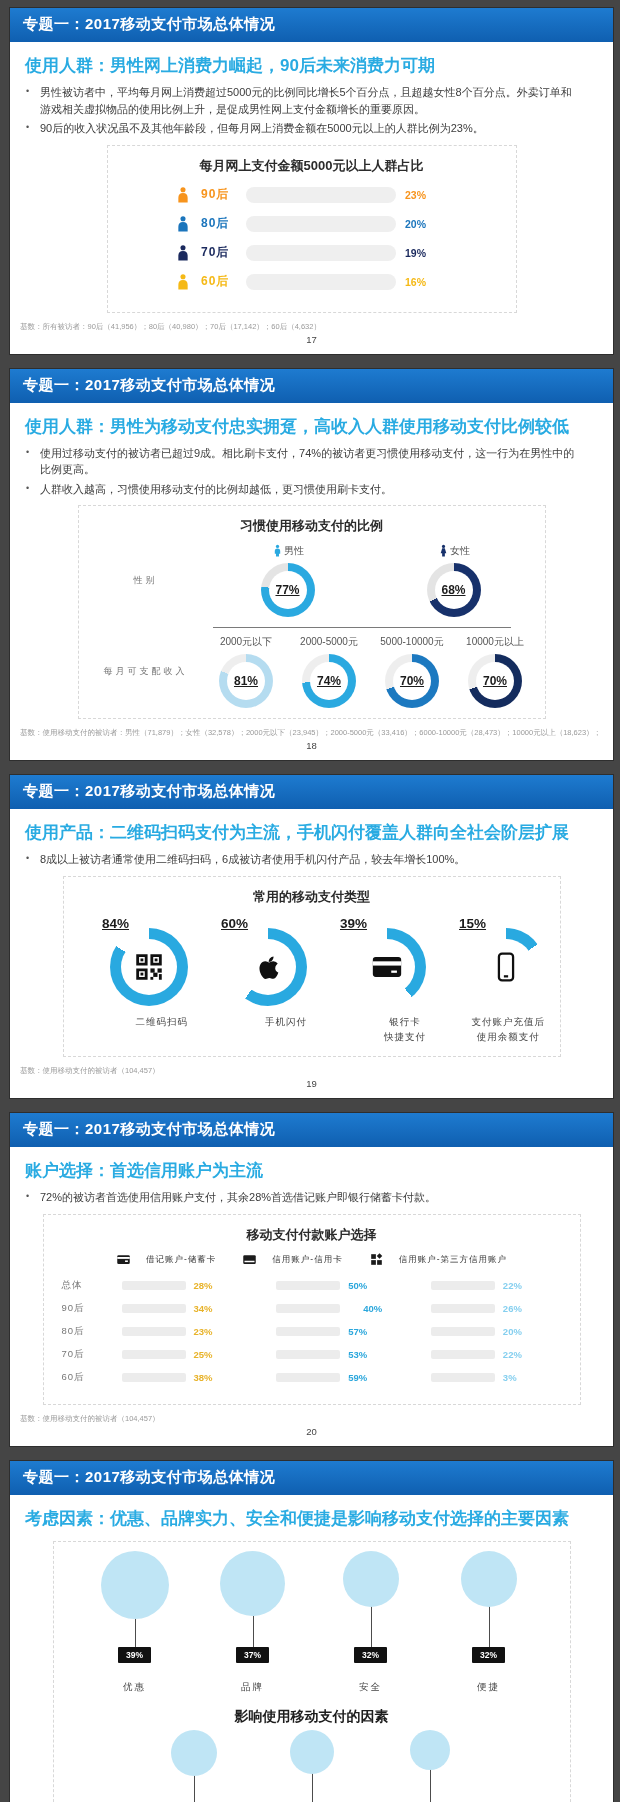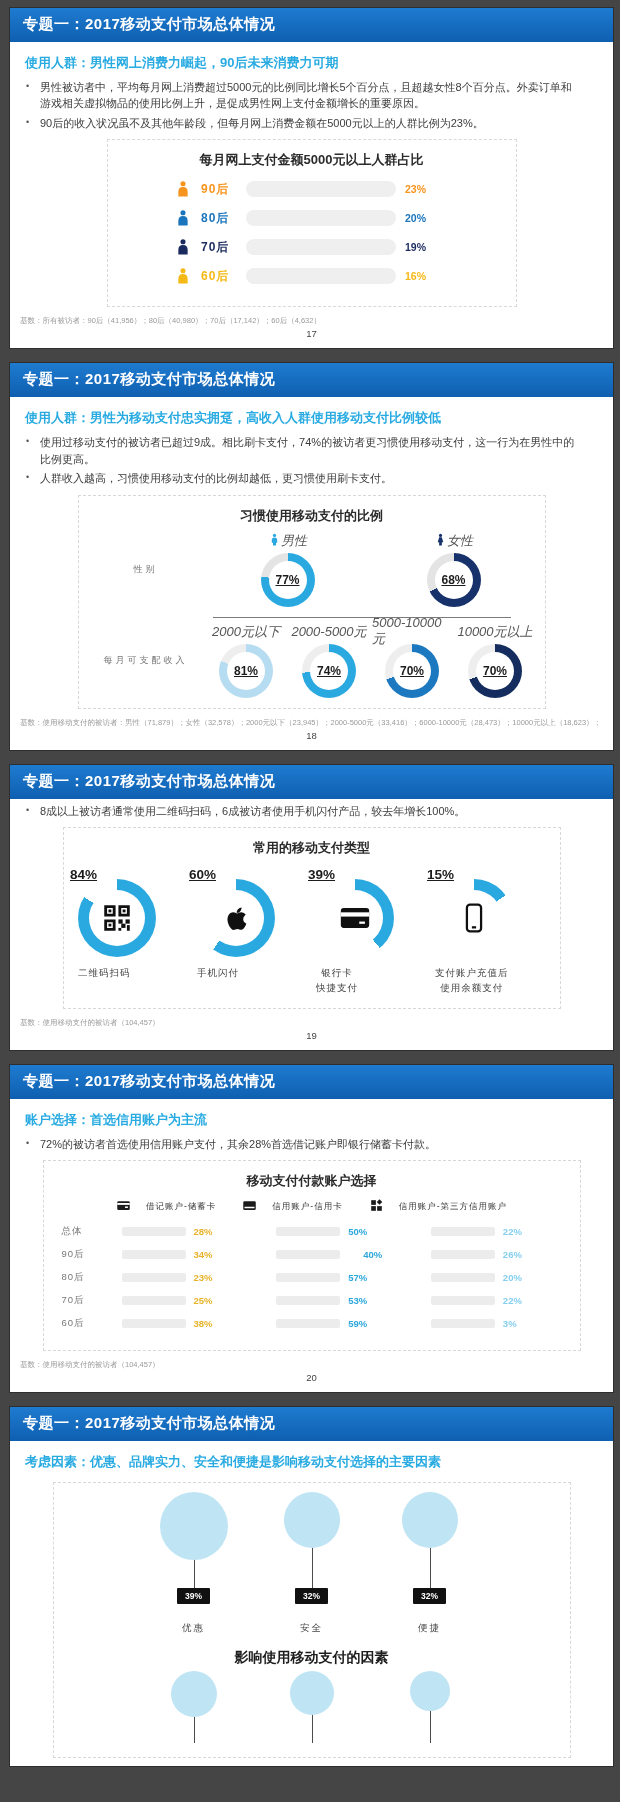--- a/index.html
+++ b/index.html
@@ -1,20 +1,20 @@
 <!DOCTYPE html>
 <html><head>
 <meta charset="utf-8">
 <style>
   html,body{margin:0;padding:0;}
   body{width:620px;background:#454545;font-family:"Liberation Sans","DejaVu Sans",sans-serif;-webkit-font-smoothing:antialiased;}
   .stage{width:620px;padding-top:8px;}
   .slide{background:#fff;margin:0 7px 15px 10px;box-shadow:0 0 0 1px #2e2e2e;padding-bottom:2px;}
   .slide-header{background:linear-gradient(180deg,#1e7bd0 0%,#0f5fb0 100%);color:#fff;font-weight:bold;font-size:15px;padding:7px 13px 8px;letter-spacing:.5px;}
-  .slide-title{color:#29abe2;font-weight:bold;font-size:13px;padding:13px 15px 3px;line-height:1.3;}
+  .slide-title{color:#29abe2;font-weight:bold;font-size:17px;padding:13px 15px 3px;line-height:1.3;}
   ul.bullets{margin:4px 0 2px;padding:0 34px 0 30px;list-style:none;}
   ul.bullets li{font-size:11px;color:#3c3c3c;line-height:1.5;margin:3px 0;position:relative;}
   ul.bullets li::before{content:"•";position:absolute;left:-14px;top:1px;font-size:9px;color:#555;}
   .chartbox{border:1px dashed #d8d8d8;margin:8px auto 6px;padding:9px 8px 10px;}
   .chart-title{text-align:center;font-weight:bold;color:#2b2b2b;font-size:13px;margin:2px 0 8px;}
   .footnote{font-size:7.5px;color:#9a9a9a;padding:3px 10px 0;}
   .pagenum{text-align:center;font-size:9.5px;color:#444;padding:2px 0 7px;}
 
   
   .s1-box{width:392px;}
@@ -25,31 +25,31 @@
   .s1-track{width:150px;height:16px;background:#efefef;border-radius:9px;overflow:hidden;}
   .fill{height:100%;border-radius:2px;}
   .s1-pct{width:44px;font-weight:bold;font-size:10.5px;}
 
   
   .s2-box{width:450px;}
   .srow{display:flex;align-items:flex-start;margin-top:6px;}
   .srow-label{width:118px;text-align:center;font-size:9px;color:#777;letter-spacing:3px;align-self:center;}
   .srow-items{flex:1;display:flex;justify-content:space-around;}
   .dcol{display:flex;flex-direction:column;align-items:center;width:80px;}
-  .dcol-head{display:flex;align-items:center;gap:0;font-size:13px;color:#555;margin-bottom:4px;height:16px;font-style:italic;}
+  .dcol-head{display:flex;align-items:center;gap:0;font-size:10px;color:#555;margin-bottom:4px;height:16px;}
   .dcol-head svg{width:13px;height:13px;}
   .donut{position:relative;width:54px;height:54px;border-radius:50%;}
   .donut::before{content:"";position:absolute;inset:8px;background:#fff;border-radius:50%;}
   .donut .dpct{position:absolute;inset:0;display:flex;align-items:center;justify-content:center;font-weight:bold;font-size:12px;color:#1c1c1c;text-decoration:underline;z-index:1;}
   .divider{border-top:1.5px solid #7a7a7a;margin:10px 26px 6px 126px;}
 
   
   .s3-box{width:480px;}
   .types{display:flex;justify-content:space-around;padding:14px 2px 2px;}
-  .tcol{display:flex;flex-direction:column;align-items:flex-start;width:110px;position:relative;}
+  .tcol{display:flex;flex-direction:column;align-items:flex-end;width:110px;position:relative;}
   .arc-wrap{position:relative;width:78px;height:78px;}
   .arc{position:relative;width:78px;height:78px;border-radius:50%;}
   .arc::before{content:"";position:absolute;inset:11px;background:#fff;border-radius:50%;}
   .arc .aicon{position:absolute;inset:0;display:flex;align-items:center;justify-content:center;z-index:1;color:#101010;}
   .arc .aicon svg{width:34px;height:34px;}
   .apct{position:absolute;top:-12px;left:-8px;font-weight:bold;font-size:13.5px;color:#1c1c1c;text-decoration:underline;z-index:2;}
   .tlabel{margin-top:8px;font-size:9.5px;color:#444;text-align:center;white-space:pre-line;line-height:1.6;letter-spacing:1px;}
 
   
   .s4-box{width:520px;}
@@ -215,20 +215,21 @@
           </div>
         </div>
       </div>
     </div>
     <div class="footnote">基数：使用移动支付的被访者：男性（71,879）；女性（32,578）；2000元以下（23,945）；2000-5000元（33,416）；6000-10000元（28,473）；10000元以上（18,623）；</div>
     <div class="pagenum">18</div>
   </section>
 
   <section class="slide">
     <div class="slide-header">专题一：2017移动支付市场总体情况</div>
+    <div class="slide-title">使用产品：二维码扫码支付为主流，手机闪付覆盖人群向全社会阶层扩展</div>
     <ul class="bullets">
       <li>8成以上被访者通常使用二维码扫码，6成被访者使用手机闪付产品，较去年增长100%。</li>
     </ul>
     <div class="chartbox s3-box">
       <div class="chart-title">常用的移动支付类型</div>
       <div class="types">
         <div class="tcol">
           <div class="arc-wrap">
             <span class="apct">84%</span>
             <div class="arc" style="background: conic-gradient(rgb(41, 169, 224) 0deg, rgb(41, 169, 224) 302.4deg, transparent 302.4deg, transparent 360deg);">
@@ -434,20 +435,28 @@
           <div class="bubble-area h1">
               <span class="stem"></span>
               <span class="bubble" style="width: 68px; height: 68px;"></span>
             </div>
           <span class="tag">39%</span>
           <span class="bub-label">优惠</span>
         </div>
         <div class="bub-col">
           <div class="bubble-area h1">
               <span class="stem"></span>
+              <span class="bubble" style="width: 65px; height: 65px;"></span>
+            </div>
+          <span class="tag">37%</span>
+          <span class="bub-label">品牌</span>
+        </div>
+        <div class="bub-col">
+          <div class="bubble-area h1">
+              <span class="stem"></span>
               <span class="bubble" style="width: 56px; height: 56px;"></span>
             </div>
           <span class="tag">32%</span>
           <span class="bub-label">安全</span>
         </div>
         <div class="bub-col">
           <div class="bubble-area h1">
               <span class="stem"></span>
               <span class="bubble" style="width: 56px; height: 56px;"></span>
             </div>

